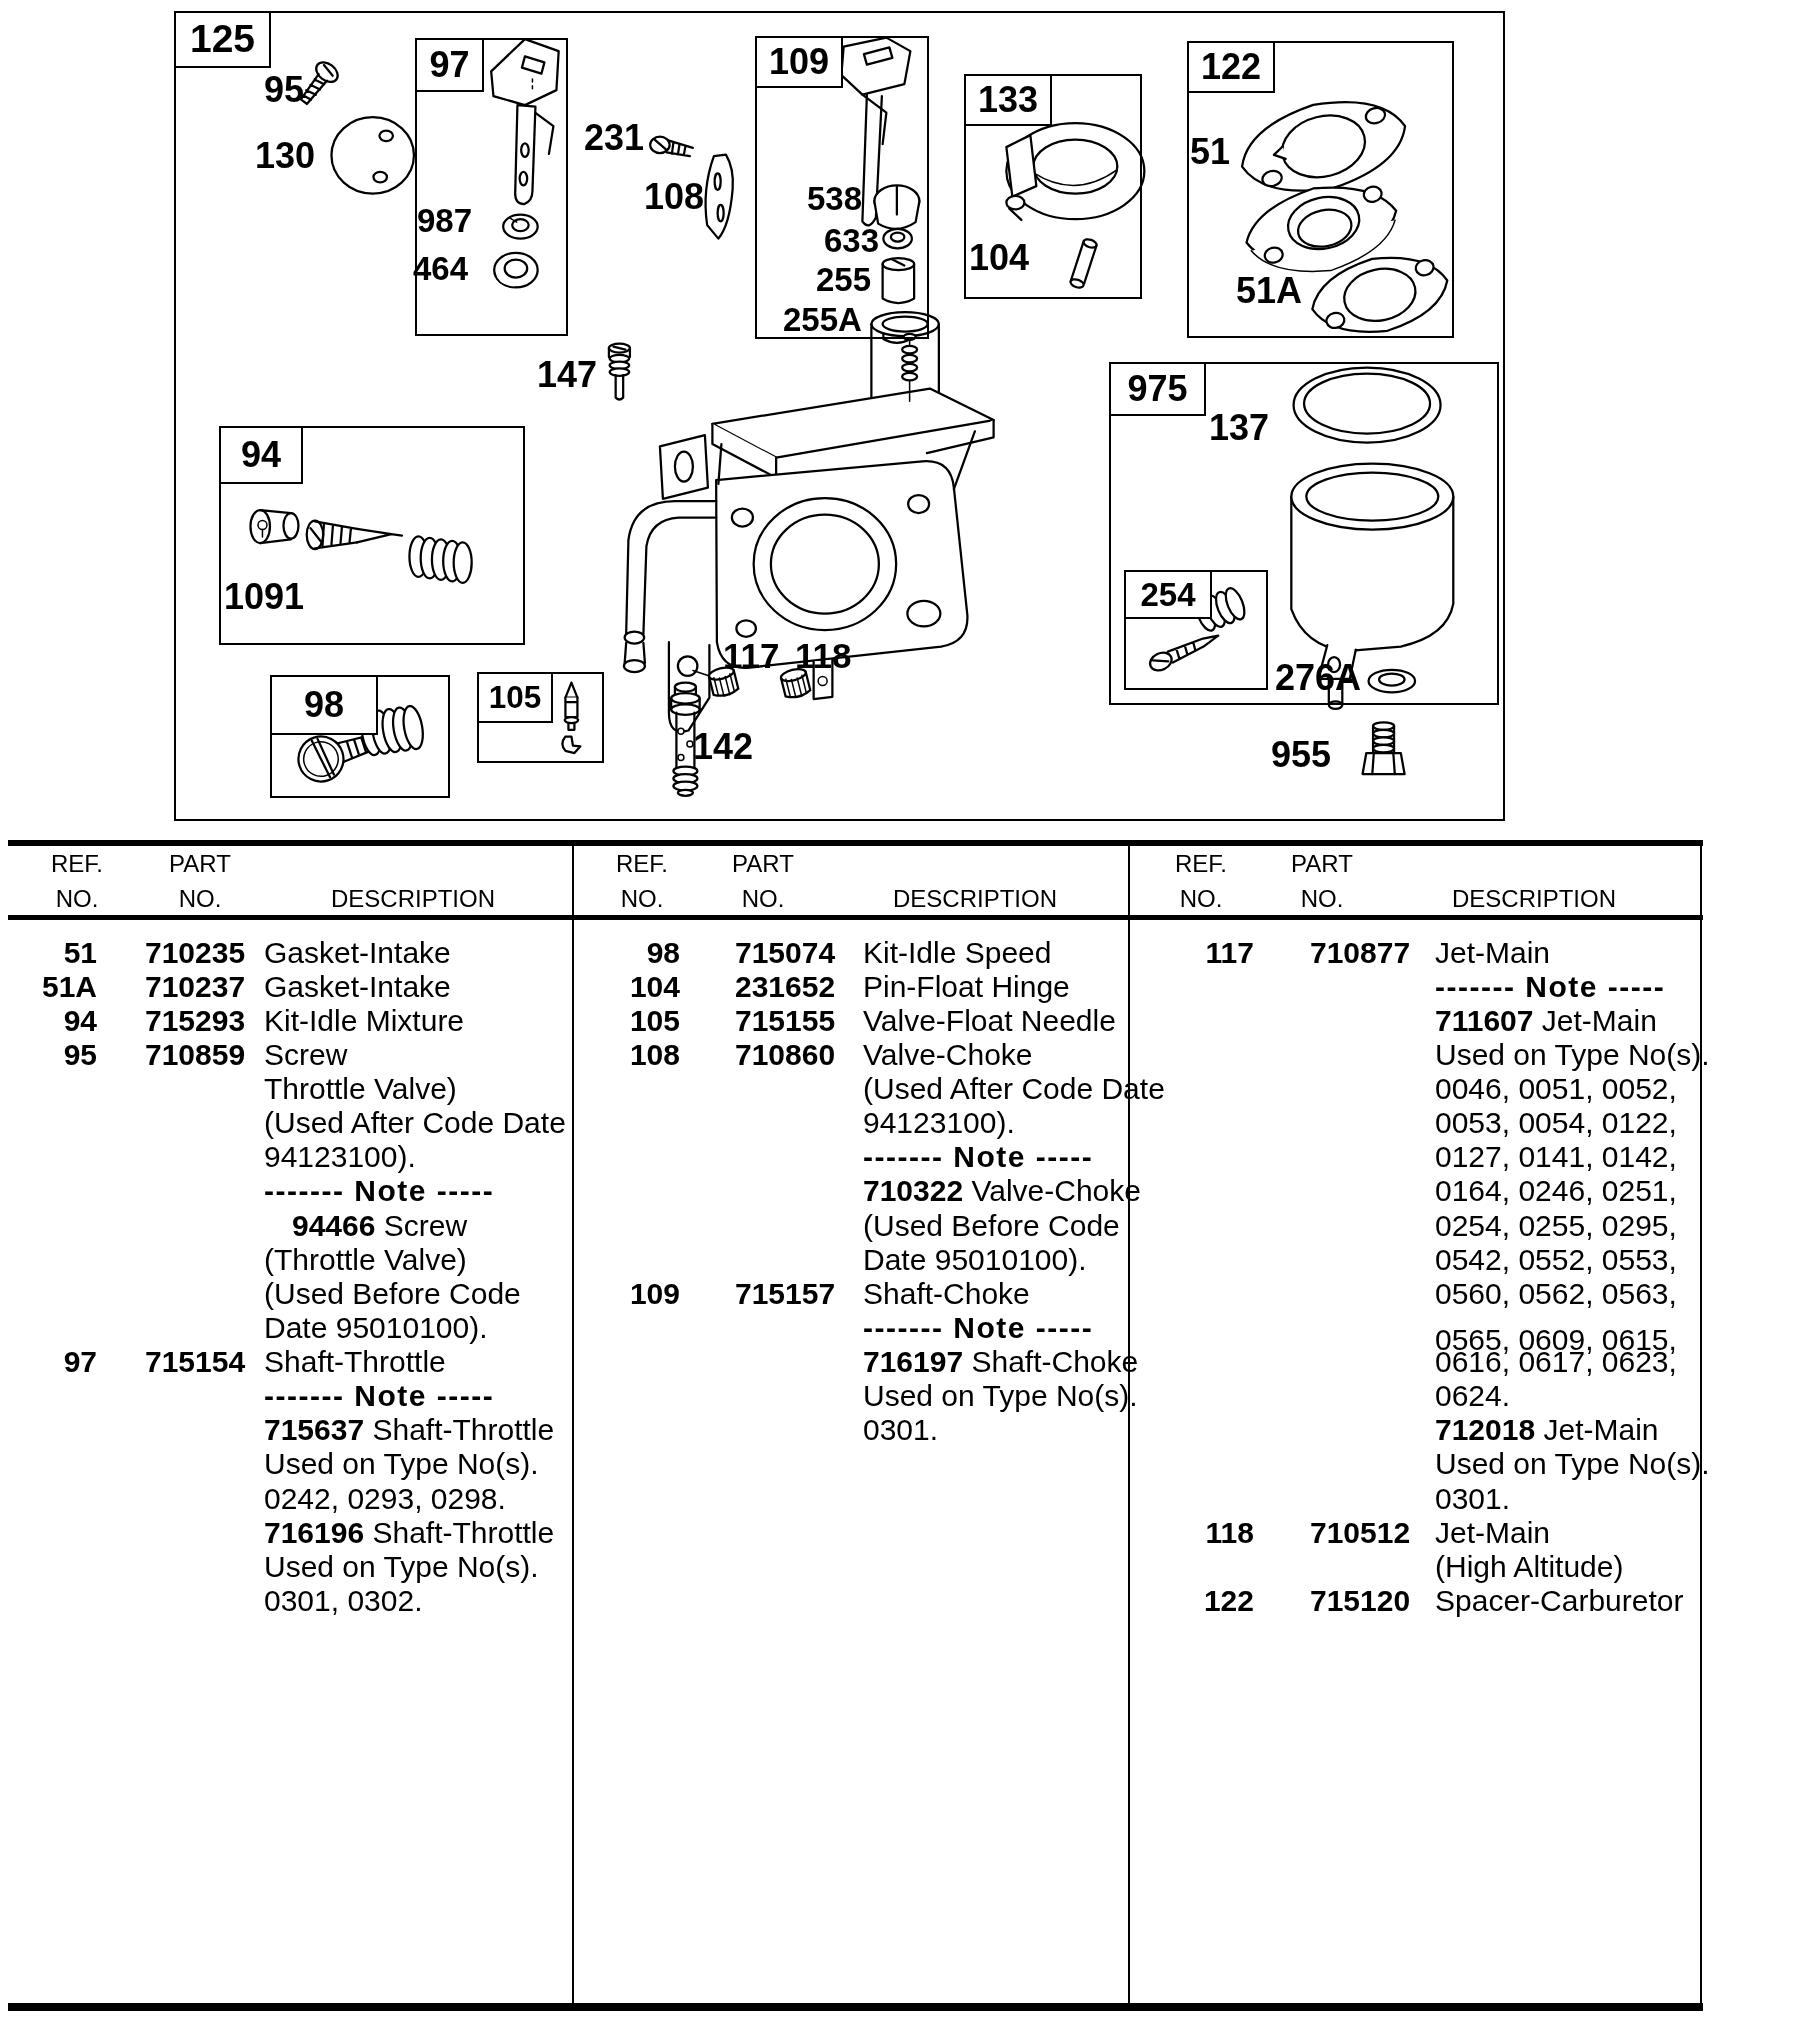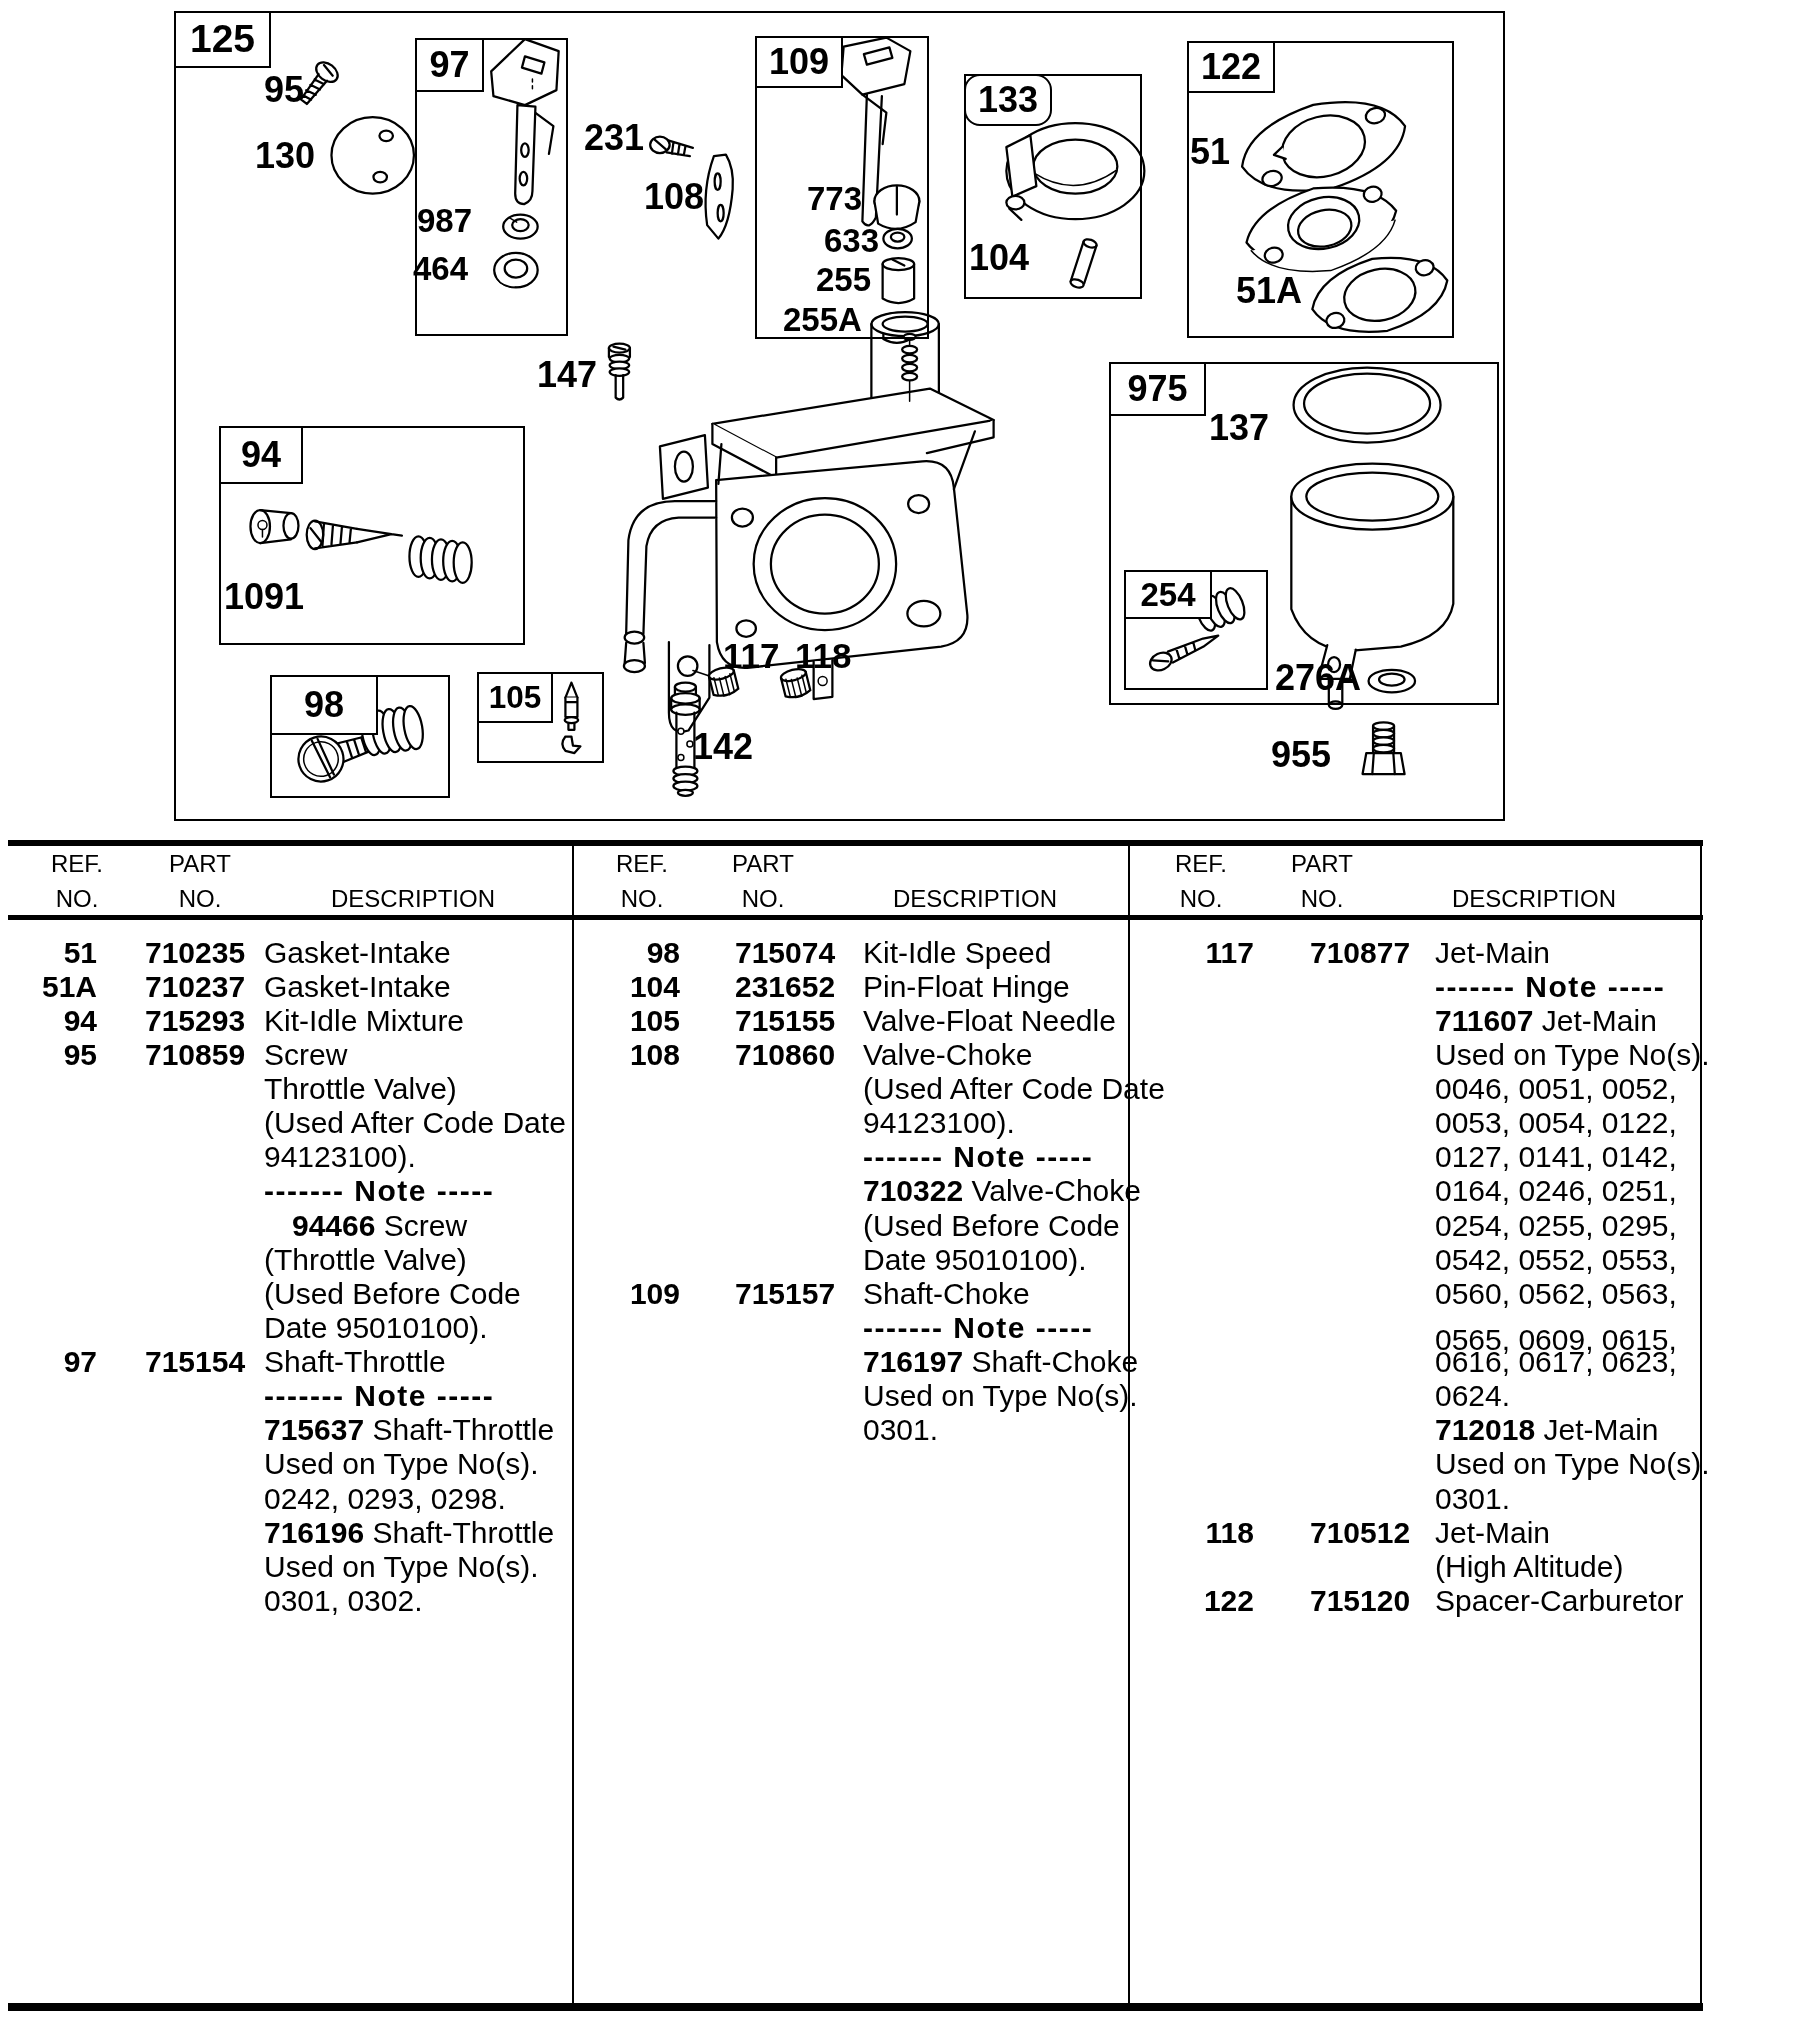--- a/index.html
+++ b/index.html
@@ -286,40 +286,40 @@
   </svg>
 
   <div id="diagram-layer">
       <div class="gbox" style="left: 174px; top: 10.5px; width: 1327px; height: 806px;"></div>
       <div class="glabel" style="left: 174px; top: 10.5px; width: 93px; height: 53px; font-size: 39px;">125</div>
       <div class="gbox" style="left: 415px; top: 38px; width: 149px; height: 294px;"></div>
       <div class="glabel" style="left: 415px; top: 38px; width: 65px; height: 50px; font-size: 36px;">97</div>
       <div class="gbox" style="left: 755px; top: 36px; width: 170px; height: 299px;"></div>
       <div class="glabel" style="left: 755px; top: 36px; width: 84px; height: 48px; font-size: 36px;">109</div>
       <div class="gbox" style="left: 964px; top: 74px; width: 174px; height: 221px;"></div>
-      <div class="glabel" style="left: 964px; top: 74px; width: 84px; height: 48px; font-size: 36px; border-radius: 16px;">133</div>
+      <div class="glabel" style="left: 964px; top: 74px; width: 84px; height: 48px; font-size: 36px;">133</div>
       <div class="gbox" style="left: 1187px; top: 41px; width: 263px; height: 293px;"></div>
       <div class="glabel" style="left: 1187px; top: 41px; width: 84px; height: 48px; font-size: 36px;">122</div>
       <div class="gbox" style="left: 219px; top: 426px; width: 302px; height: 215px;"></div>
       <div class="glabel" style="left: 219px; top: 426px; width: 80px; height: 54px; font-size: 36px;">94</div>
       <div class="gbox" style="left: 1109px; top: 362px; width: 386px; height: 339px;"></div>
       <div class="glabel" style="left: 1109px; top: 362px; width: 93px; height: 50px; font-size: 36px;">975</div>
       <div class="gbox" style="left: 1124px; top: 570px; width: 140px; height: 116px;"></div>
       <div class="glabel" style="left: 1124px; top: 570px; width: 84px; height: 45px; font-size: 33px;">254</div>
       <div class="gbox" style="left: 270px; top: 675px; width: 176px; height: 119px;"></div>
       <div class="glabel" style="left: 270px; top: 675px; width: 104px; height: 56px; font-size: 36px;">98</div>
       <div class="gbox" style="left: 477px; top: 672px; width: 123px; height: 87px;"></div>
       <div class="glabel" style="left: 477px; top: 672px; width: 72px; height: 47px; font-size: 31.5px;">105</div>
       <div class="callout" style="left: 264px; top: 72px; font-size: 36px;">95</div>
       <div class="callout" style="left: 255px; top: 138px; font-size: 36px;">130</div>
       <div class="callout" style="left: 417px; top: 204px; font-size: 33px;">987</div>
       <div class="callout" style="left: 413px; top: 252px; font-size: 33px;">464</div>
       <div class="callout" style="left: 584px; top: 120px; font-size: 36px;">231</div>
       <div class="callout" style="left: 644px; top: 179px; font-size: 36px;">108</div>
-      <div class="callout" style="left: 807px; top: 182px; font-size: 33px;">773</div>
+      <div class="callout" style="left: 807px; top: 182px; font-size: 33px;">538</div>
       <div class="callout" style="left: 824px; top: 224px; font-size: 33px; text-align: center;">633</div>
       <div class="callout" style="left: 816px; top: 263px; font-size: 33px;">255</div>
       <div class="callout" style="left: 783px; top: 303px; font-size: 33px;">255A</div>
       <div class="callout" style="left: 969px; top: 240px; font-size: 36px;">104</div>
       <div class="callout" style="left: 1190px; top: 134px; font-size: 36px;">51</div>
       <div class="callout" style="left: 1236px; top: 273px; font-size: 36px;">51A</div>
       <div class="callout" style="left: 537px; top: 357px; font-size: 36px;">147</div>
       <div class="callout" style="left: 224px; top: 579px; font-size: 36px;">1091</div>
       <div class="callout" style="left: 723px; top: 638px; font-size: 35px;">117</div>
       <div class="callout" style="left: 795px; top: 638px; font-size: 35px;">118</div>

